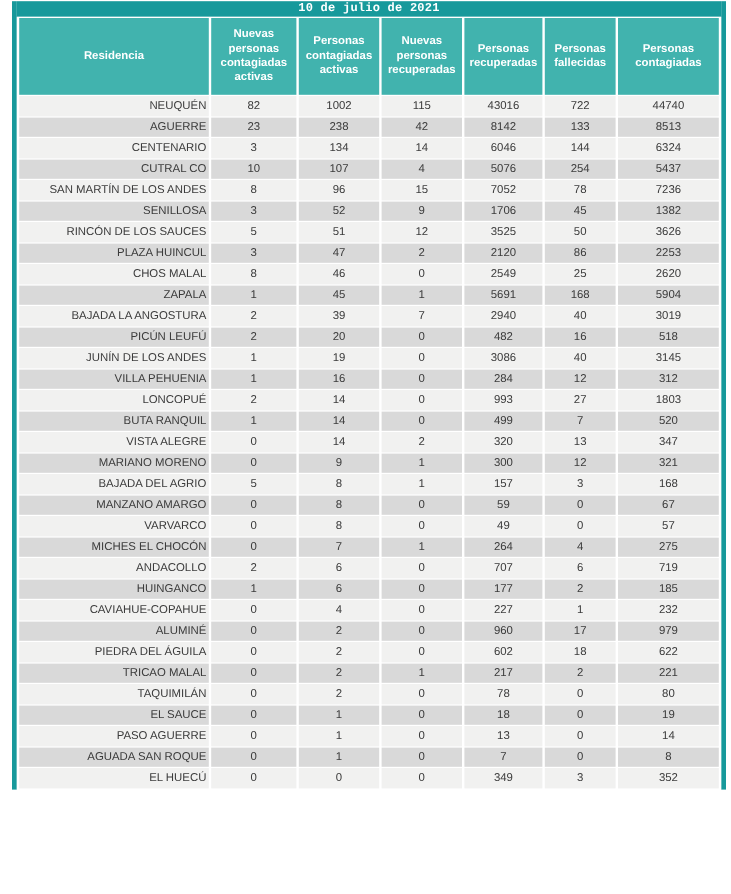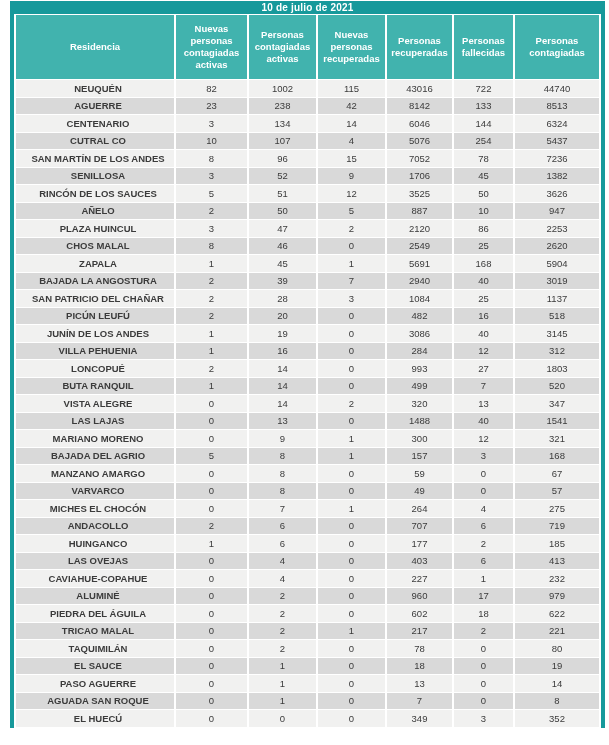--- a/index.html
+++ b/index.html
@@ -27,20 +27,21 @@
   }
   .title-bar {
     background: var(--title-bar);
     color: var(--header-text);
     font-size: 10px;
     font-weight: bold;
     text-align: center;
     height: 13px;
     line-height: 13px;
     letter-spacing: 0.2px;
+    font-family: Liberation Mono, monospace;
   }
   table.grid {
     width: 100%;
     table-layout: fixed;
     border-collapse: separate;
     border-spacing: 2px 1px;
     background: #ffffff;
   }
   col.c-res { width: 158px; }
   col.c-2 { width: 71px; }
@@ -62,21 +63,21 @@
   }
   tbody td {
     height: 16.5px;
     font-size: 9.5px;
     color: var(--text);
     vertical-align: middle;
     white-space: nowrap;
     overflow: hidden;
     padding: 0 2px;
   }
-  tbody td.residencia { text-align: center; padding-left: 8px; font-weight: bold; }
+  tbody td.residencia { text-align: right; padding-left: 8px; }
   tbody td.num { text-align: center; }
   tbody tr:nth-child(odd) td { background: var(--row-light); }
   tbody tr:nth-child(even) td { background: var(--row-dark); }
 </style>
 </head>
 <body>
 
 <div class="sheet">
   <div class="title-bar">10 de julio de 2021</div>
   <table class="grid">
@@ -158,29 +159,20 @@
         <tr>
           <td class="residencia">RINCÓN DE LOS SAUCES</td>
           <td class="num">5</td>
           <td class="num">51</td>
           <td class="num">12</td>
           <td class="num">3525</td>
           <td class="num">50</td>
           <td class="num">3626</td>
         </tr>
         <tr>
-          <td class="residencia">AÑELO</td>
-          <td class="num">2</td>
-          <td class="num">50</td>
-          <td class="num">5</td>
-          <td class="num">887</td>
-          <td class="num">10</td>
-          <td class="num">947</td>
-        </tr>
-        <tr>
           <td class="residencia">PLAZA HUINCUL</td>
           <td class="num">3</td>
           <td class="num">47</td>
           <td class="num">2</td>
           <td class="num">2120</td>
           <td class="num">86</td>
           <td class="num">2253</td>
         </tr>
         <tr>
           <td class="residencia">CHOS MALAL</td>
@@ -203,29 +195,20 @@
         <tr>
           <td class="residencia">BAJADA LA ANGOSTURA</td>
           <td class="num">2</td>
           <td class="num">39</td>
           <td class="num">7</td>
           <td class="num">2940</td>
           <td class="num">40</td>
           <td class="num">3019</td>
         </tr>
         <tr>
-          <td class="residencia">SAN PATRICIO DEL CHAÑAR</td>
-          <td class="num">2</td>
-          <td class="num">28</td>
-          <td class="num">3</td>
-          <td class="num">1084</td>
-          <td class="num">25</td>
-          <td class="num">1137</td>
-        </tr>
-        <tr>
           <td class="residencia">PICÚN LEUFÚ</td>
           <td class="num">2</td>
           <td class="num">20</td>
           <td class="num">0</td>
           <td class="num">482</td>
           <td class="num">16</td>
           <td class="num">518</td>
         </tr>
         <tr>
           <td class="residencia">JUNÍN DE LOS ANDES</td>
@@ -266,29 +249,20 @@
         <tr>
           <td class="residencia">VISTA ALEGRE</td>
           <td class="num">0</td>
           <td class="num">14</td>
           <td class="num">2</td>
           <td class="num">320</td>
           <td class="num">13</td>
           <td class="num">347</td>
         </tr>
         <tr>
-          <td class="residencia">LAS LAJAS</td>
-          <td class="num">0</td>
-          <td class="num">13</td>
-          <td class="num">0</td>
-          <td class="num">1488</td>
-          <td class="num">40</td>
-          <td class="num">1541</td>
-        </tr>
-        <tr>
           <td class="residencia">MARIANO MORENO</td>
           <td class="num">0</td>
           <td class="num">9</td>
           <td class="num">1</td>
           <td class="num">300</td>
           <td class="num">12</td>
           <td class="num">321</td>
         </tr>
         <tr>
           <td class="residencia">BAJADA DEL AGRIO</td>
@@ -336,29 +310,20 @@
           <td class="num">719</td>
         </tr>
         <tr>
           <td class="residencia">HUINGANCO</td>
           <td class="num">1</td>
           <td class="num">6</td>
           <td class="num">0</td>
           <td class="num">177</td>
           <td class="num">2</td>
           <td class="num">185</td>
-        </tr>
-        <tr>
-          <td class="residencia">LAS OVEJAS</td>
-          <td class="num">0</td>
-          <td class="num">4</td>
-          <td class="num">0</td>
-          <td class="num">403</td>
-          <td class="num">6</td>
-          <td class="num">413</td>
         </tr>
         <tr>
           <td class="residencia">CAVIAHUE-COPAHUE</td>
           <td class="num">0</td>
           <td class="num">4</td>
           <td class="num">0</td>
           <td class="num">227</td>
           <td class="num">1</td>
           <td class="num">232</td>
         </tr>

